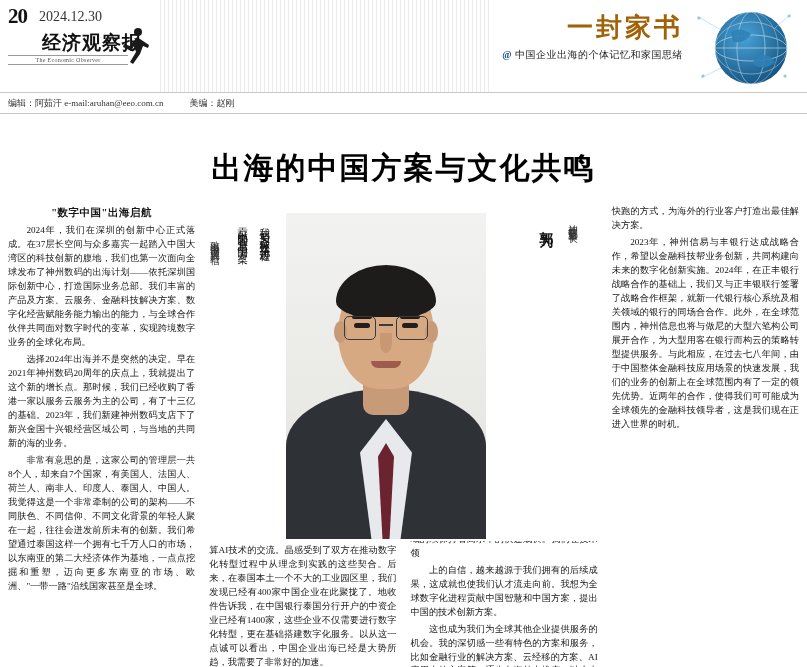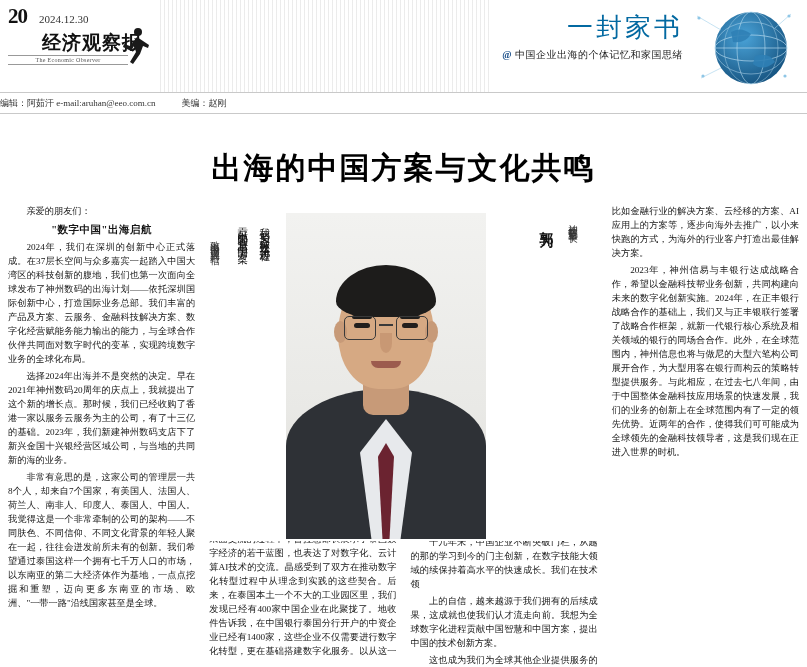--- a/index.html
+++ b/index.html
@@ -35,21 +35,21 @@
     gap: 12px;
   }
   .mast-day {
     font-size: 21px;
     font-weight: bold;
     letter-spacing: -1px;
     line-height: 1;
     color: #111;
   }
   .mast-date {
-    font-size: 11px;
+    font-size: 14px;
     color: #333;
     padding-bottom: 2px;
   }
   .mast-logo {
     margin-top: 6px;
     font-size: 19px;
     font-weight: bold;
     letter-spacing: 1px;
     color: #111;
     line-height: 1.05;
@@ -93,23 +93,23 @@
     right: 6px;
     top: 4px;
     width: 320px;
     height: 84px;
   }
   .mast-title-cn {
     position: absolute;
     right: 118px;
     top: 6px;
     font-size: 26px;
-    font-weight: normal;
+    font-weight: bold;
     letter-spacing: 3px;
-    color: #0369a1;
+    color: #a16207;
     white-space: nowrap;
   }
   .mast-sub {
     position: absolute;
     right: 118px;
     top: 44px;
     font-size: 10px;
     color: #222;
     white-space: nowrap;
     letter-spacing: 0.5px;
@@ -130,20 +130,21 @@
   }
 
   .byline-bar {
     position: relative;
     height: 20px;
     border-bottom: 1px solid #c9c9c9;
     font-size: 9px;
     color: #333;
     display: flex;
     align-items: center;
+    padding-left: 8px;
     gap: 26px;
   }
 
   
   .headline {
     text-align: center;
     font-size: 30px;
     font-weight: bold;
     letter-spacing: 2px;
     margin-top: 34px;
@@ -443,21 +444,20 @@
   <span>编辑：阿茹汗  e-mail:aruhan@eeo.com.cn</span>
   <span>美编：赵刚</span>
 </div>
 
 <div class="headline">出海的中国方案与文化共鸣</div>
 
 <div class="content">
 
   <div class="cols">
 
-    <p>亲爱的朋友们：</p>
     <p class="sub-h">"数字中国"出海启航</p>
     <p>2024年，我们在深圳的创新中心正式落成。在37层长空间与众多嘉宾一起踏入中国大湾区的科技创新的腹地，我们也第一次面向全球发布了神州数码的出海计划——依托深圳国际创新中心，打造国际业务总部。我们丰富的产品及方案、云服务、金融科技解决方案、数字化经营赋能务能力输出的能力，与全球合作伙伴共同面对数字时代的变革，实现跨境数字业务的全球化布局。</p>
     <p>选择2024年出海并不是突然的决定。早在2021年神州数码20周年的庆点上，我就提出了这个新的增长点。那时候，我们已经收购了香港一家以服务云服务为主的公司，有了十三亿的基础。2023年，我们新建神州数码支店下了新兴金国十兴银经营区域公司，与当地的共同新的海的业务。</p>
     <p>非常有意思的是，这家公司的管理层一共8个人，却来自7个国家，有美国人、法国人、荷兰人、南非人、印度人、泰国人、中国人。我觉得这是一个非常牵制的公司的架构——不同肤色、不同信仰、不同文化背景的年轻人聚在一起，往往会迸发前所未有的创新。我们希望通过泰国这样一个拥有七千万人口的市场，以东南亚的第二大经济体作为基地，一点点挖掘和重塑，迈向更多东南亚的市场、欧洲、"一带一路"沿线国家甚至是全球。</p>
 
     <div class="photo-spacer"></div>
     <p>神州数码出海的启航点在泰国，现在也来自点不期的需求感。2023年我们在刚到海外的市场，一次调研的机会，我到泰国去参访考察。在泰国数字经济与社会部(DES)部长普拉慈·詹格拉隆通(Prasert Jantararuangthong)先生果面交流的过程中，普拉慈部长展示了泰国数字经济的若干蓝图，也表达了对数字化、云计算AI技术的交流。晶感受到了双方在推动数字化转型过程中从理念到实践的这些契合。后来，在泰国本土一个不大的工业园区里，我们发现已经有400家中国企业在此聚拢了。地收件告诉我，在中国银行泰国分行开户的中资企业已经有1400家，这些企业不仅需要进行数字化转型，更在基础搭建数字化服务。以从这一点诚可以看出，中国企业出海已经是大势所趋，我需要了非常好的加速。</p>
     <p>2024年3月，我们泰国数字经济与社会部签署MOU(备忘录)，成为了泰国数据湖政策的伙伴，云计算、数字化基础设施建设、大数据中心、数字化人才培养、人工智能等领域的展开更密切作。</p>
     <p class="sub-h">数字时代出海：依据独特方案</p>
     <p>改革开放以来，中国企业"走出去"已经走过40多年的历程。而这段</p>

